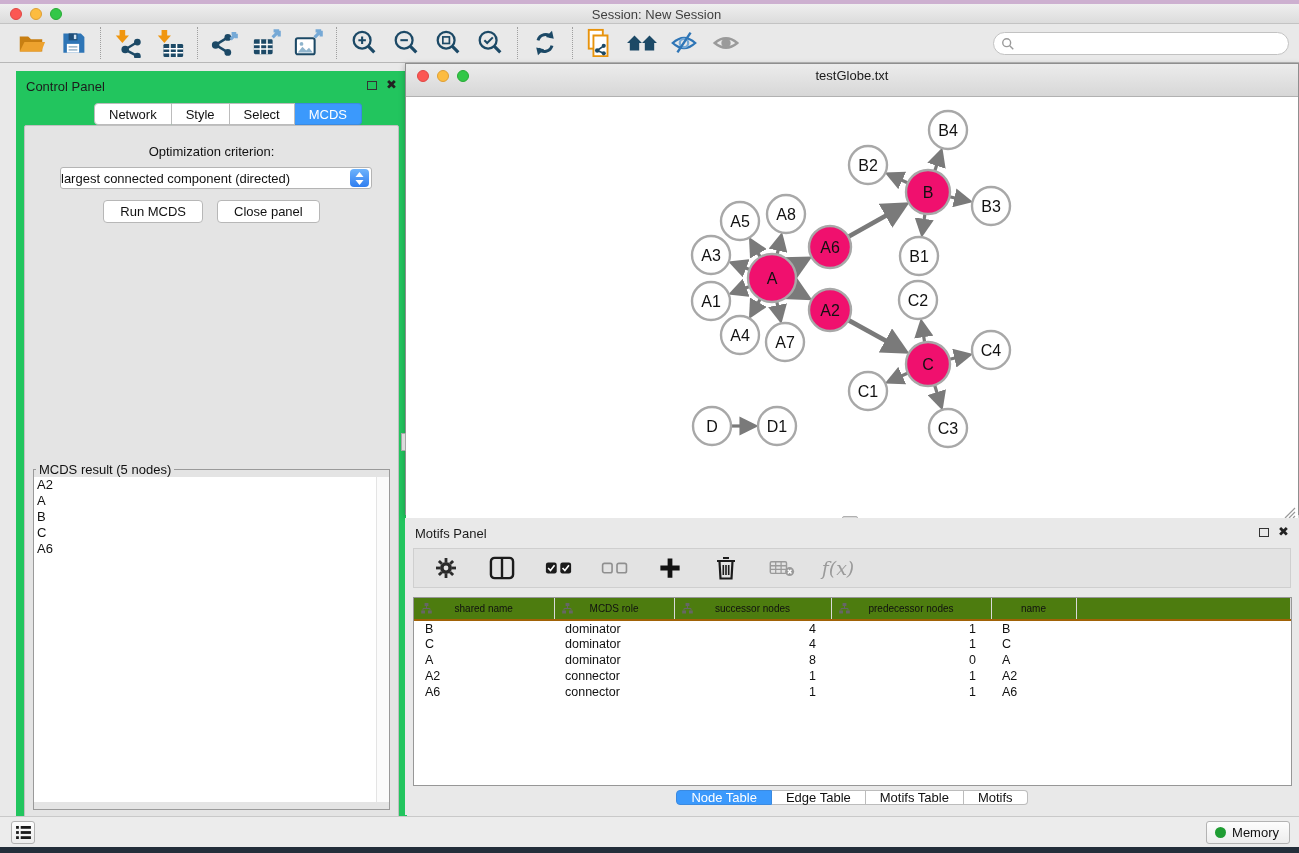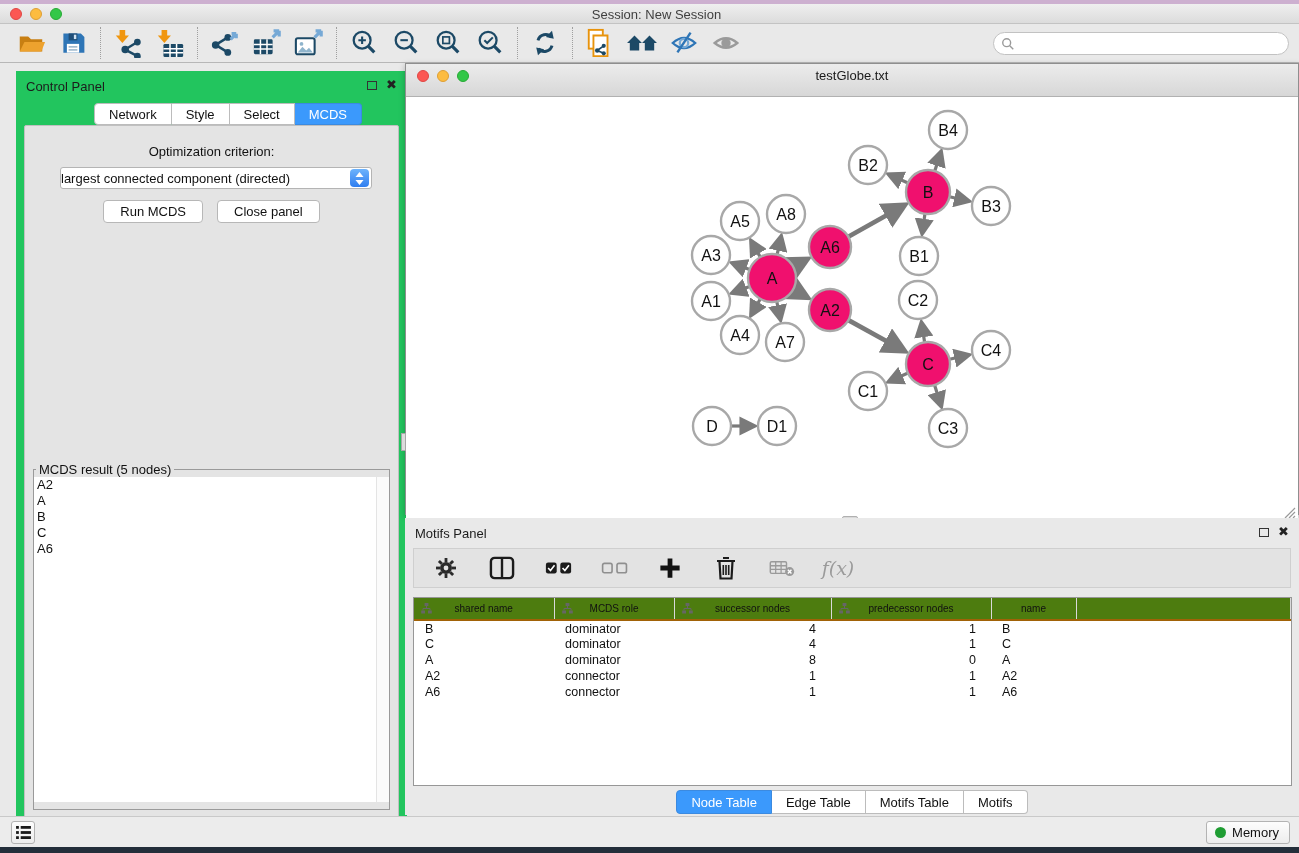--- a/index.html
+++ b/index.html
@@ -69,21 +69,21 @@
   .fx-label { font-family:"DejaVu Serif","Liberation Serif",serif; font-style:italic; font-size:19px; color:#9a9a9a; }
 
   .datatable { position:absolute; left:8px; top:79px; width:879px; height:189px; background:#fff; border:1px solid #979797; overflow:hidden; }
   table.grid { border-collapse:collapse; width:100%; table-layout:fixed; }
   table.grid th { height:22px; background:#4d7c0f; border-right:1px solid #d9d9d9; border-bottom:2px solid #a16207; font-size:10px; font-weight:normal; color:#111; position:relative; }
   table.grid th .hicon { position:absolute; left:7px; top:5px; }
   table.grid td { font-size:12.5px; color:#111; height:16px; padding:0 4px 0 11px; white-space:nowrap; }
   table.grid td.num { text-align:right; padding-right:15px; }
 
   .btabs { position:absolute; left:0; right:0; top:272px; display:flex; justify-content:center; }
-  .btabs .tab { height:24px; padding:0 14px; background:#fff; border:1px solid #bcbcbc; border-left:none; font-size:13px; color:#111; display:flex; align-items:center; }
+  .btabs .tab { height:15px; padding:0 14px; background:#fff; border:1px solid #bcbcbc; border-left:none; font-size:13px; color:#111; display:flex; align-items:center; }
   .btabs .tab:first-child { border-left:1px solid #bcbcbc; border-radius:4px 0 0 4px; }
   .btabs .tab:last-child { border-radius:0 4px 4px 0; }
   .btabs .tab.active { background:#3b99fc; border-color:#3b8ae0; color:#fff; }
 
   
   .statusbar { left:0; top:816px; width:1299px; height:31px; background:#ececec; border-top:1px solid #c9c9c9; }
   .sq-btn { position:absolute; left:11px; top:4px; width:24px; height:23px; background:linear-gradient(#fdfdfd,#ededed); border:1px solid #b3b3b3; border-radius:3px; display:flex; align-items:center; justify-content:center; }
   .mem-btn { position:absolute; right:9px; top:4px; height:23px; padding:0 10px 0 8px; background:linear-gradient(#fdfdfd,#ededed); border:1px solid #b3b3b3; border-radius:3px; display:flex; align-items:center; gap:6px; font-size:13px; color:#111; }
   .mem-dot { width:11px; height:11px; border-radius:50%; background:#1f9d33; }
   .desktop-bottom { left:0; top:847px; width:1299px; height:6px; background:#232e3a; }

